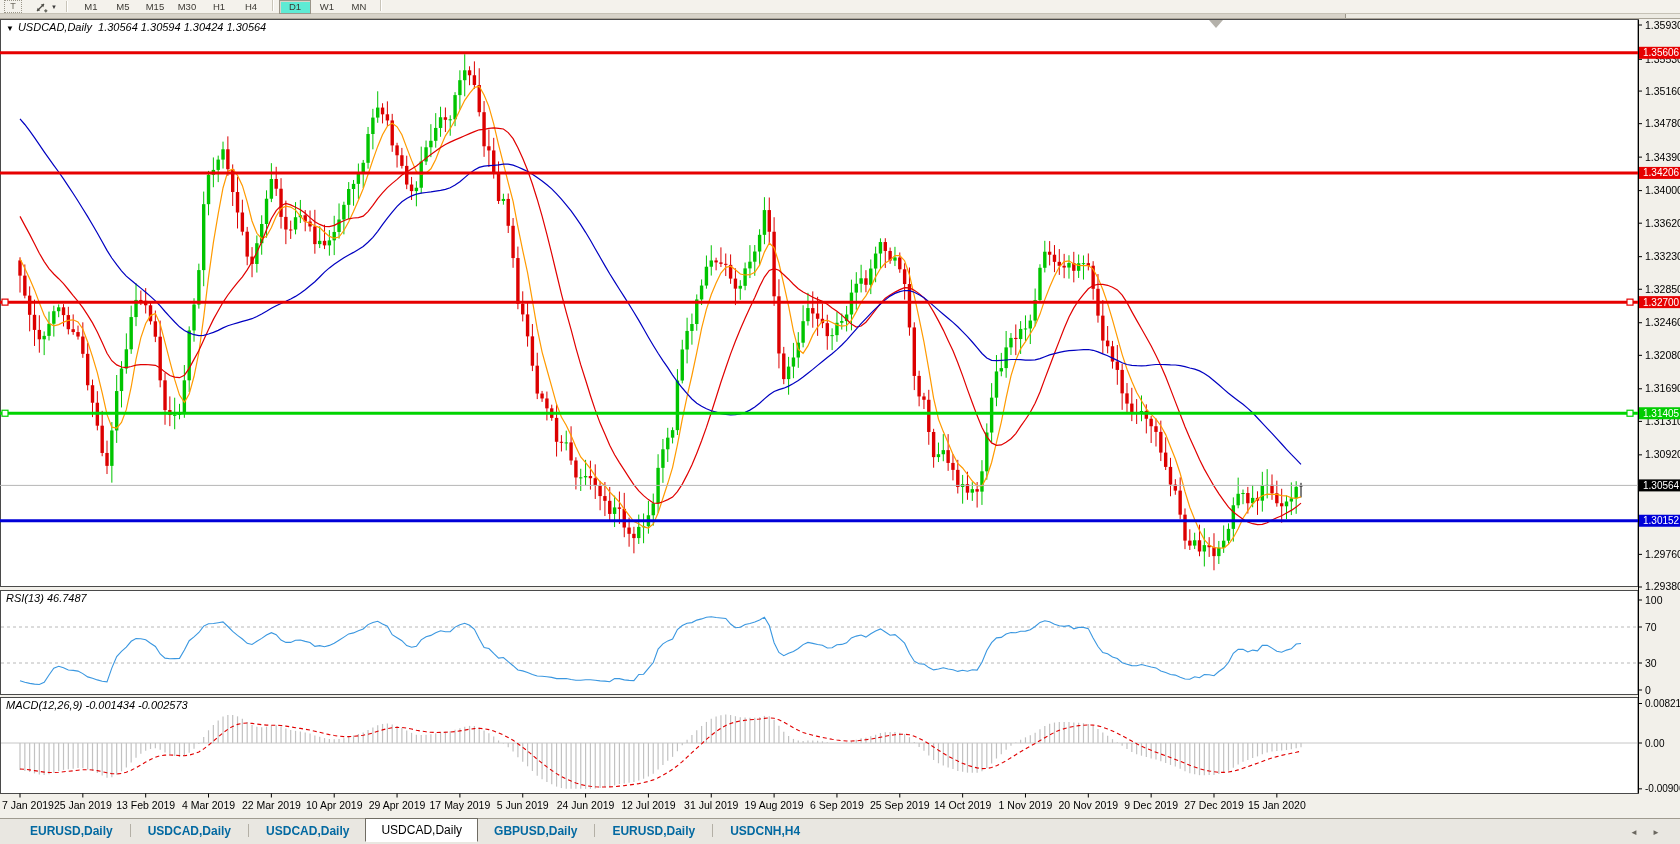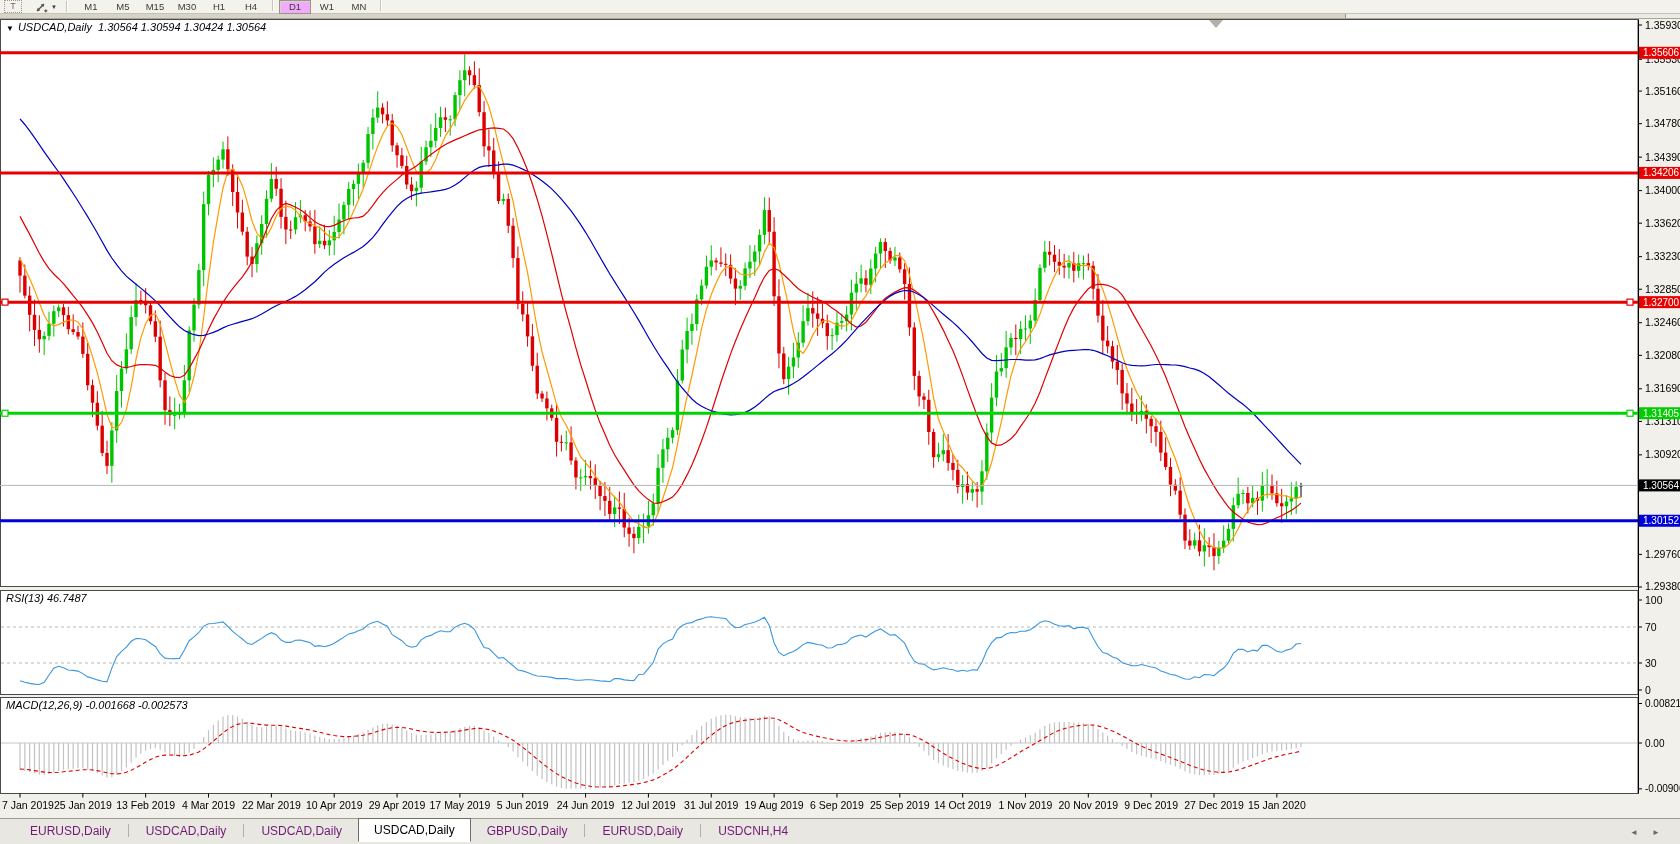--- a/index.html
+++ b/index.html
@@ -19,21 +19,21 @@
     width:16px;height:11px;border:1px dotted #9a9689;color:#6e6a60;
     font-size:9px;line-height:10px;text-align:center;background:#f4f2ec;
   }
   .cursorbtn{display:flex;align-items:center;gap:1px;margin-left:8px;padding:0 2px;height:13px;}
   .caret{font-size:6px;color:#3a3a3a;margin-left:2px;}
   .tsep{width:1px;height:11px;background:#c9c5b9;border-right:1px solid #fff;margin:0 5px;}
   .tfbtn{
     min-width:22px;padding:0 4px;height:12px;line-height:12px;text-align:center;
     font-size:9.5px;color:#3c3a34;background:transparent;border:1px solid transparent;cursor:default;
   }
-  .tfbtn.active{background:#f0abfc;border:1px solid #9a9589;box-shadow:inset 1px 1px 0 #d8d4c8;}
+  .tfbtn.active{background:#5eead4;border:1px solid #9a9589;box-shadow:inset 1px 1px 0 #d8d4c8;}
   
   .scrollstrip{
     position:absolute;left:0;top:14px;width:1680px;height:5px;
     background:#eceae2;border-bottom:1px solid #aba69a;box-sizing:border-box;
   }
   .scrollthumb{position:absolute;left:0;top:0;height:4px;width:1345px;background:#d7d3c9;border-right:1px solid #9a9589;}
   
   #chart-svg{position:absolute;left:0;top:0;}
   .pane-label{position:absolute;color:#000;font-size:11px;z-index:3;white-space:pre;font-style:italic;}
   .main-title{left:6px;top:21px;}
@@ -44,22 +44,22 @@
     position:absolute;left:1209px;top:20px;width:0;height:0;z-index:3;
     border-left:7px solid transparent;border-right:7px solid transparent;border-top:8px solid #b4b1aa;
   }
   
   .tabbar{
     position:absolute;left:0;top:818px;width:1680px;height:23px;
     background:#e9e7e1;border-top:1px solid #9f9b90;
     display:flex;align-items:flex-end;padding-left:14px;box-sizing:border-box;
   }
   .tab{
-    height:20px;line-height:20px;padding:0 15px;font-size:12px;color:#701a75;
-    background:transparent;border:1px solid transparent;border-bottom:none;cursor:default;white-space:nowrap;
+    height:20px;line-height:20px;padding:0 15px;font-size:12px;color:#0369a1;
+    background:transparent;border:1px solid transparent;border-bottom:none;cursor:default;white-space:nowrap;font-weight:bold;
   }
   .tab.active{
     background:#fff;border:1px solid #6f6c63;border-bottom:1px solid #fff;
     color:#000;font-weight:400;margin-bottom:-1px;height:22px;line-height:22px;z-index:2;
   }
   .tabsep{width:1px;height:13px;background:#b4b0a6;margin:0 1px 4px 1px;}
   .tab-scroll{position:absolute;right:14px;bottom:4px;font-size:8px;color:#6a675f;letter-spacing:6px;}
   .bottomstrip{position:absolute;left:0;top:841px;width:1680px;height:3px;background:#e9e7e1;}
 </style>
 </head>
@@ -1040,21 +1040,21 @@
       <line x1="1213.9979999999998" y1="793.5" x2="1213.9979999999998" y2="797.5" stroke="#000" stroke-width="1"></line>
       <text x="1213.9979999999998" y="808.5" font-size="10.5" fill="#000" text-anchor="middle">27 Dec 2019</text>
       <line x1="1276.84" y1="793.5" x2="1276.84" y2="797.5" stroke="#000" stroke-width="1"></line>
       <text x="1276.84" y="808.5" font-size="10.5" fill="#000" text-anchor="middle">15 Jan 2020</text>
     </g>
   </svg>
 
 <div class="pane-label main-title"><span class="menu-tri">▼</span><span>USDCAD,Daily</span><span> &nbsp;</span><span>1.30564 1.30594 1.30424 1.30564</span></div>
 
 <div class="pane-label rsi-label">RSI(13) 46.7487</div>
-<div class="pane-label macd-label">MACD(12,26,9) -0.001668 -0.002573</div>
+<div class="pane-label macd-label">MACD(12,26,9) -0.001434 -0.002573</div>
 <div class="shift-tri"></div>
 
 <div class="tabbar" id="tabbar">
     <div class="tab">EURUSD,Daily</div>
     <div class="tabsep"></div>
     <div class="tab">USDCAD,Daily</div>
     <div class="tabsep"></div>
     <div class="tab">USDCAD,Daily</div>
     <div class="tab active">USDCAD,Daily</div>
     <div class="tab">GBPUSD,Daily</div>

